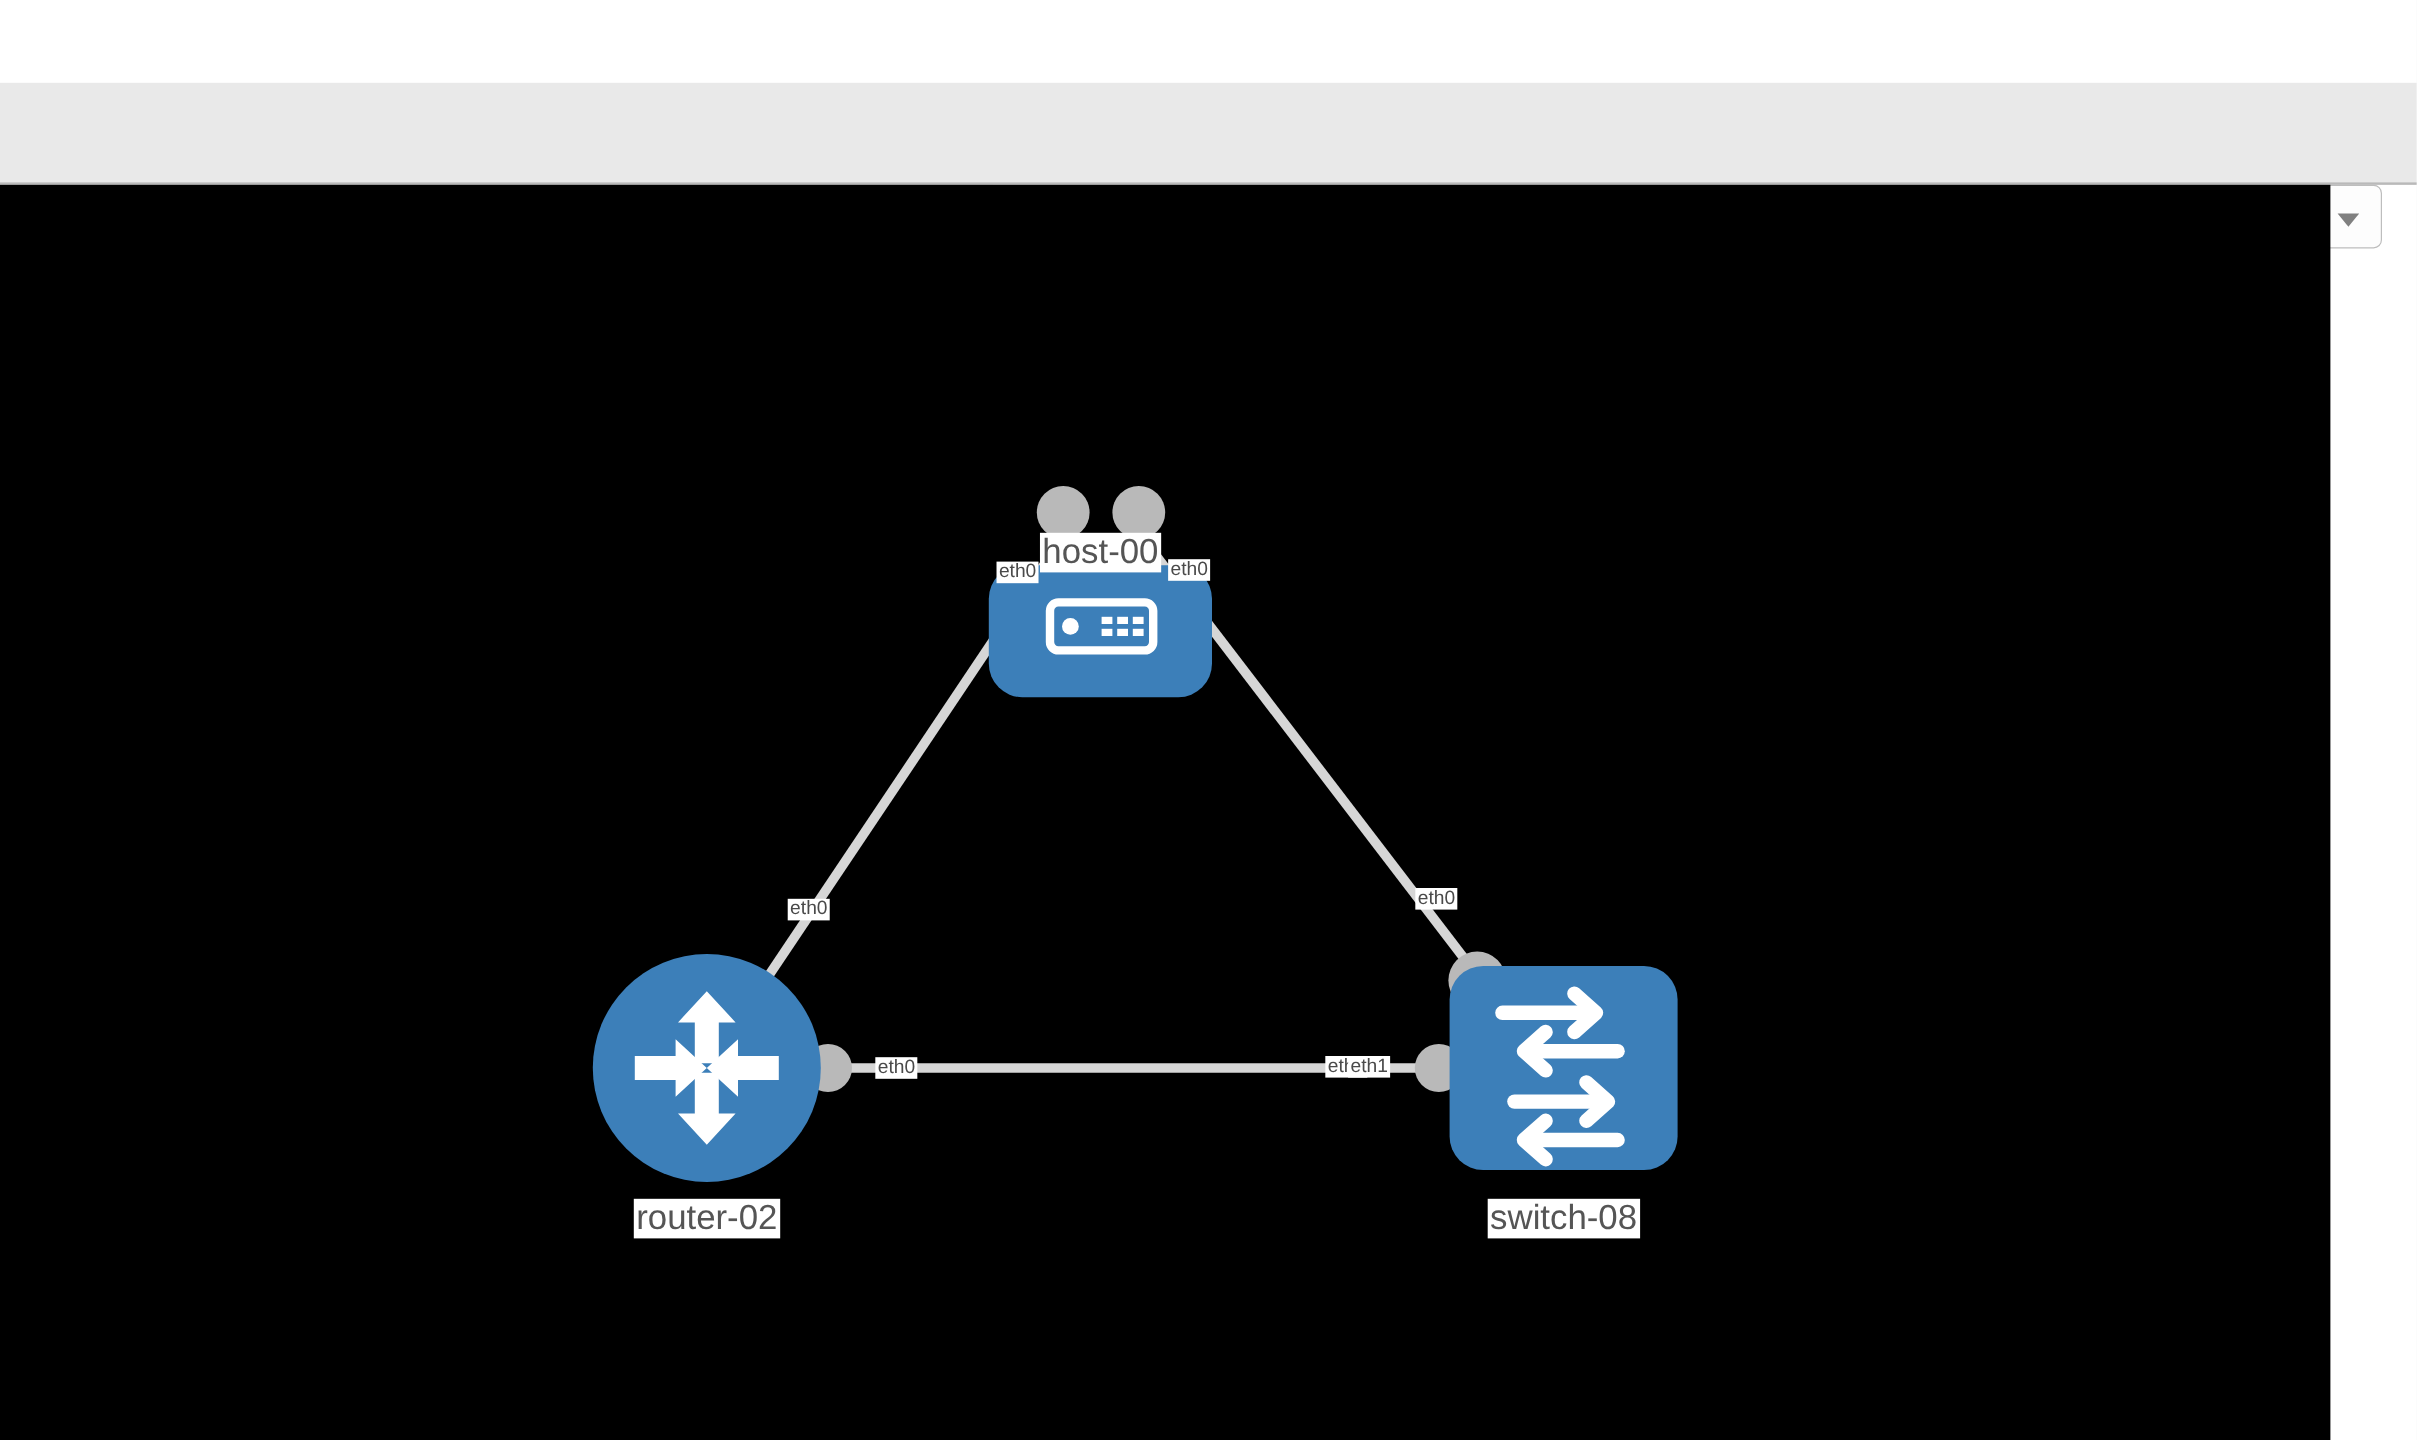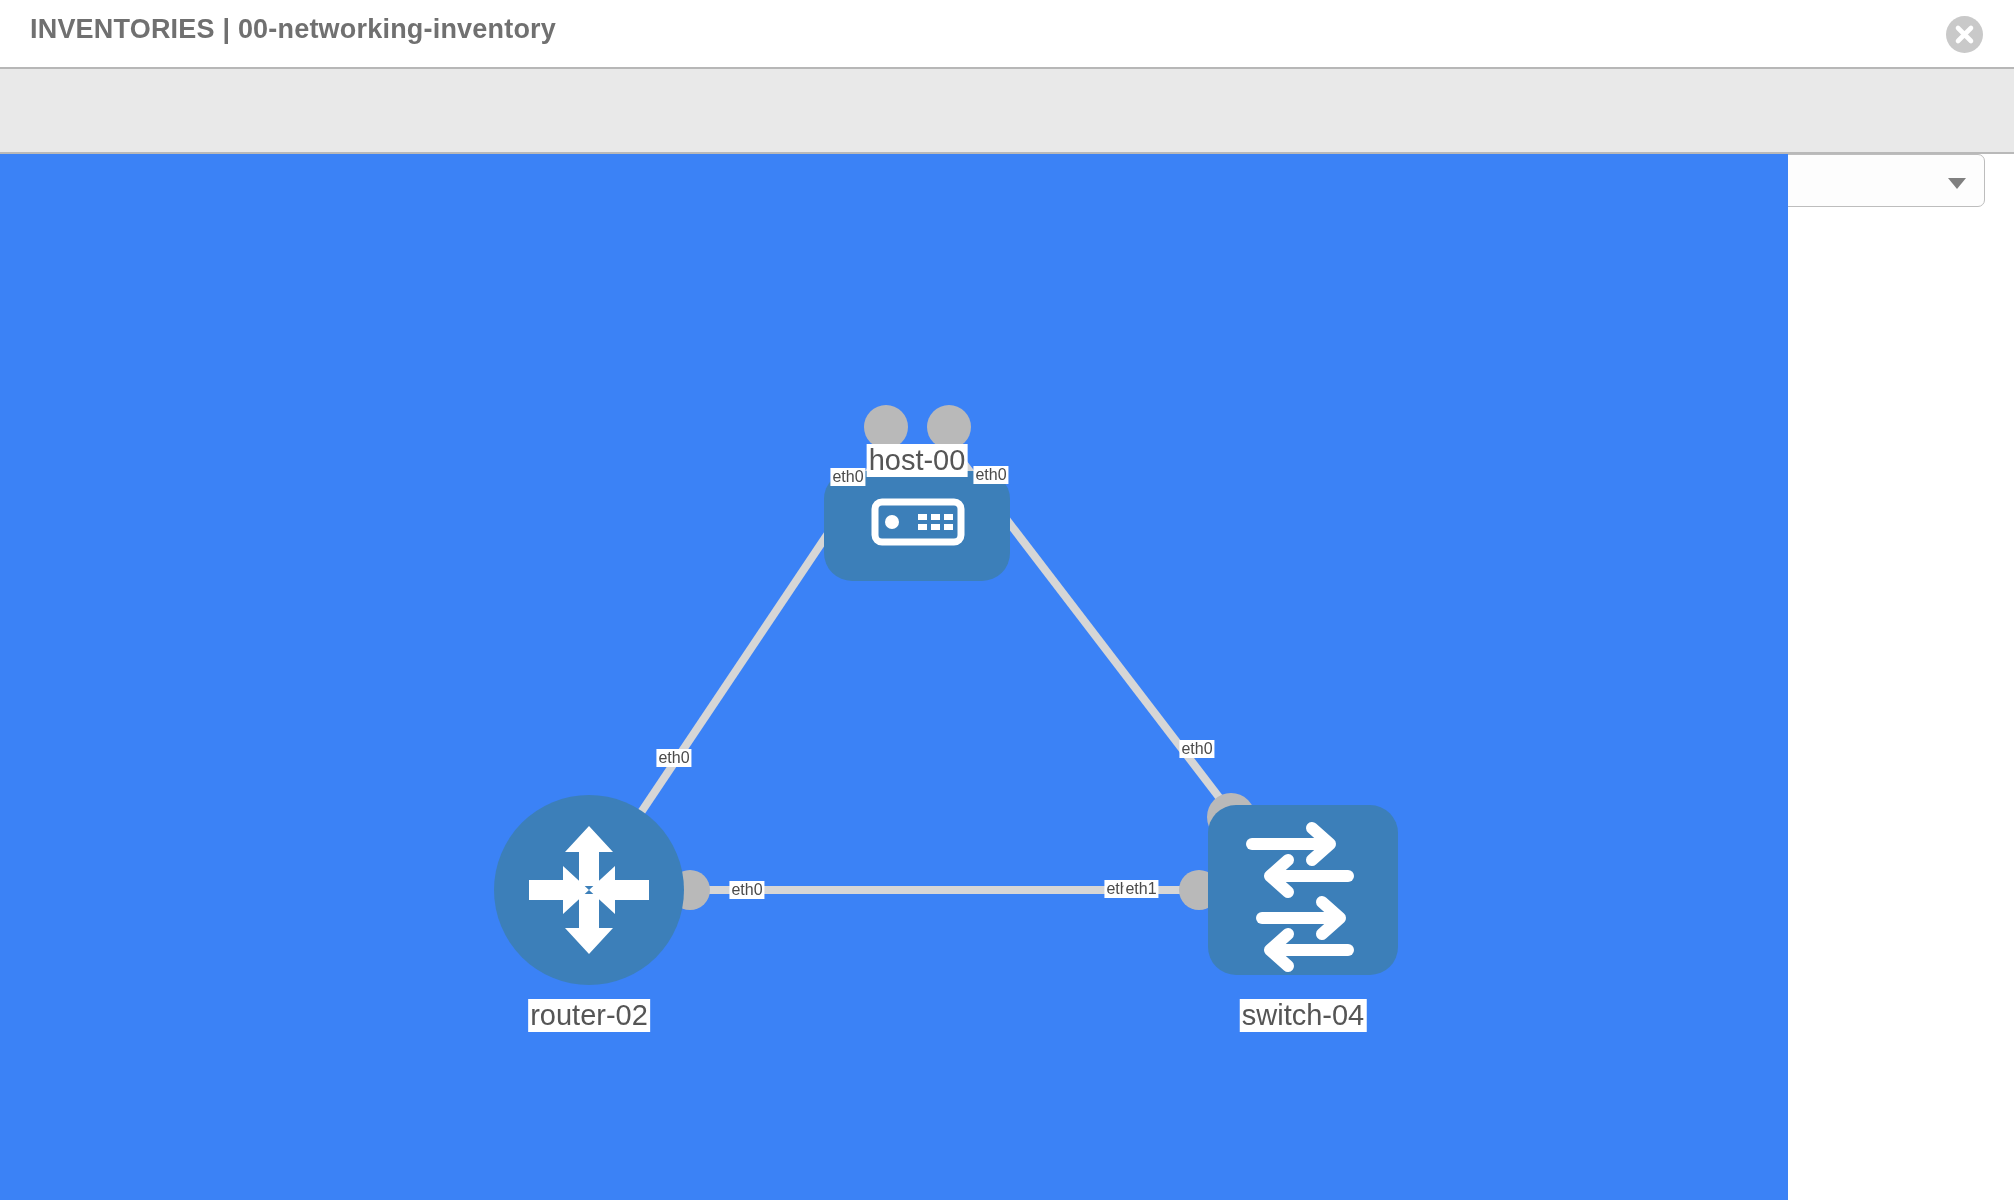--- a/index.html
+++ b/index.html
@@ -83,22 +83,22 @@
     width: 42px; height: 42px;
     cursor: pointer;
   }
   #wrench-btn { left: 1040px; }
   #key-btn    { left: 1108px; }
 
   
   .canvas {
     position: absolute;
     left: 0; top: 154px;
-    width: 1788px; height: 1046px;
-    background: #3b82f6;
+    width: 1942px; height: 1046px;
+    background: #000000;
     overflow: hidden;
   }
   #topology-svg {
     position: absolute;
     left: 0; top: 0;
     width: 2014px; height: 1046px;
   }
 
   
   .node-label {
@@ -118,30 +118,20 @@
     white-space: nowrap;
     padding: 0 2px;
     transform: translateX(-50%);
   }
 </style>
 </head>
 <body>
 
 <div id="app">
 
-  <div class="header">
-    <div class="header-title">INVENTORIES | 00-networking-inventory</div>
-
-    <div class="close-btn">
-      <svg width="37" height="37" viewBox="0 0 37 37">
-        <circle cx="18.5" cy="18.5" r="18.5" fill="#c9c9c9"></circle>
-        <path d="M12 12 L25 25 M25 12 L12 25" stroke="#ffffff" stroke-width="4.6" stroke-linecap="round"></path>
-      </svg>
-    </div>
-  </div>
 
   <div class="toolbar">
 
     <div class="select-box" id="actions-select">
       <span class="sel-label">ACTIONS</span>
       <span class="caret"></span>
     </div>
 
     <div class="tool-icon" id="wrench-btn">
       <svg width="42" height="42" viewBox="0 0 42 42">
@@ -229,21 +219,21 @@
           <path d="M1348 796 h-76"></path>
           <path d="M1288 780 l-18 16 l18 16"></path>
         </g>
       </g>
     </svg>
 
     <div class="node-label" style="left:917px; top:290px;">host-00</div>
 
     <div class="node-label" style="left:589px; top:845px;">router-02</div>
 
-    <div class="node-label" style="left:1303px; top:845px;">switch-04</div>
+    <div class="node-label" style="left:1303px; top:845px;">switch-08</div>
 
     <div class="edge-label" style="left:848px; top:314px;">eth0</div>
 
     <div class="edge-label" style="left:991px; top:312px;">eth0</div>
 
     <div class="edge-label" style="left:674px; top:595px;">eth0</div>
 
     <div class="edge-label" style="left:1197px; top:586px;">eth0</div>
 
     <div class="edge-label" style="left:747px; top:727px;">eth0</div>

